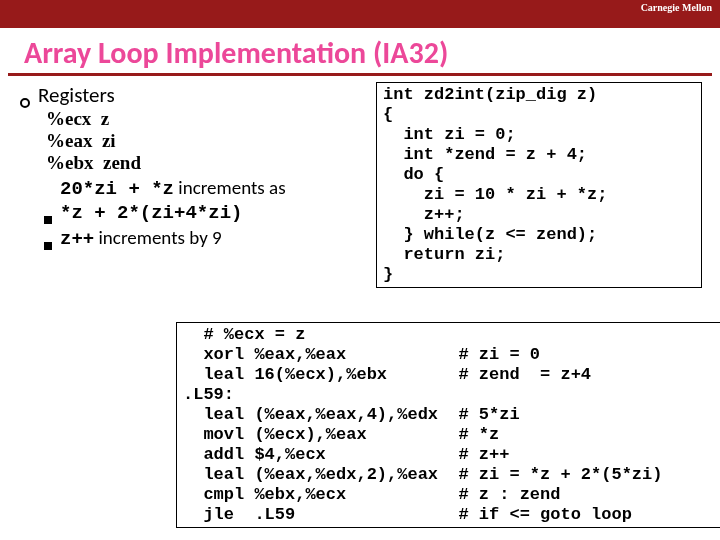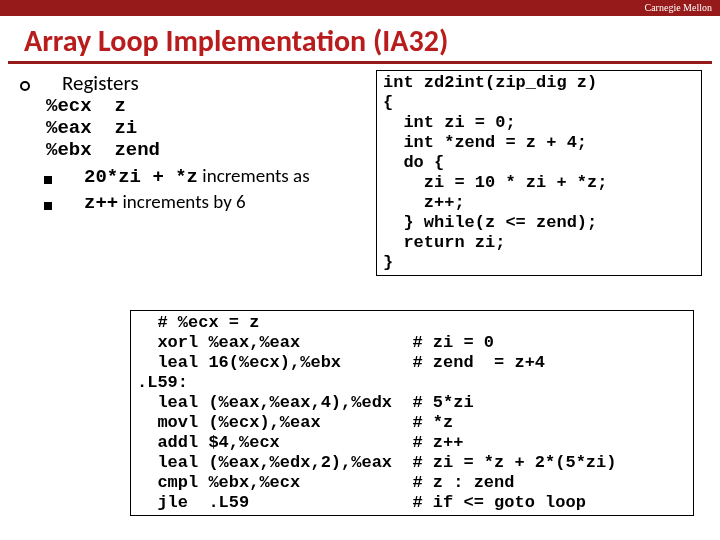--- a/index.html
+++ b/index.html
@@ -5,51 +5,50 @@
   * { margin: 0; padding: 0; box-sizing: border-box; }
   body {
     width: 720px;
     height: 540px;
     background: #fff;
     font-family: Calibri, Arial, sans-serif;
     position: relative;
     overflow: hidden;
   }
   .topbar {
-    height: 16px;
+    height: 28px;
     background: #971a1a;
     text-align: right;
     color: #fff;
     font-size: 10px;
-    font-weight: normal;
+    font-weight: bold;
     padding-right: 8px;
     line-height: 16px;
     font-family: "Times New Roman", serif;
   }
   h1.title {
     font-size: 30px;
     font-weight: bold;
-    color: #b91c1c;
+    color: #ec4899;
     padding: 6px 16px 2px 16px;
     border-bottom: 3px solid #971a1a;
     margin: 0 8px 6px 8px;
     font-family: Calibri, Arial, sans-serif;
   }
   .content {
     position: relative;
     padding: 0 16px;
   }
   .left-col {
     width: 360px;
   }
   .bullet-row {
     display: flex;
-    align-items: center;
+    align-items: flex-end;
     margin-top: 2px;
-    gap: 24px;
   }
   .ring {
     width: 10px; height: 10px;
     border: 2px solid #000;
     border-radius: 50%;
     margin: 6px 8px 0 4px;
     flex: 0 0 auto;
   }
   .sq {
     width: 8px; height: 8px;
@@ -63,37 +62,38 @@
   }
   .subtext {
     font-size: 19px;
   }
   .mono {
     font-family: "Courier New", monospace;
     font-weight: bold;
     font-size: 19px;
   }
   .regs {
-    font-family: Liberation Mono, monospace;
+    font-family: Liberation Serif, serif;
     font-weight: bold;
     font-size: 19px;
     line-height: 1.15;
     margin-left: 30px;
     white-space: pre;
   }
   .codebox {
     position: absolute;
     border: 1.5px solid #000;
     background: #fff;
     font-family: "Courier New", monospace;
     font-weight: bold;
     font-size: 17px;
     line-height: 1.18;
     white-space: pre;
     padding: 2px 6px;
+    margin-left: 46px;
   }
   .codebox.c1 {
     top: 0px;
     right: 18px;
     width: 326px;
   }
   .codebox.c2 {
     left: 130px;
     top: 240px;
     width: 564px;
@@ -120,27 +120,28 @@
     </div>
     <div class="regs">%ecx  z
 %eax  zi
 %ebx  zend</div>
 
 
     <div class="bullet-row">
       <span class="sq"></span>
       <span class="subtext">
         <span class="mono mix">20*zi + *z</span><span class="plain mix"> increments as</span><br>
+        <span class="mono mix">*z + 2*(zi+4*zi)</span>
       </span>
     </div>
 
     <div class="bullet-row">
       <span class="sq"></span>
       <span class="subtext">
-        <span class="mono mix">z++</span><span class="plain mix"> increments by 6</span>
+        <span class="mono mix">z++</span><span class="plain mix"> increments by 9</span>
       </span>
     </div>
 
   </div>
 
   <div class="codebox c1">int zd2int(zip_dig z)
 {
   int zi = 0;
   int *zend = z + 4;
   do {

